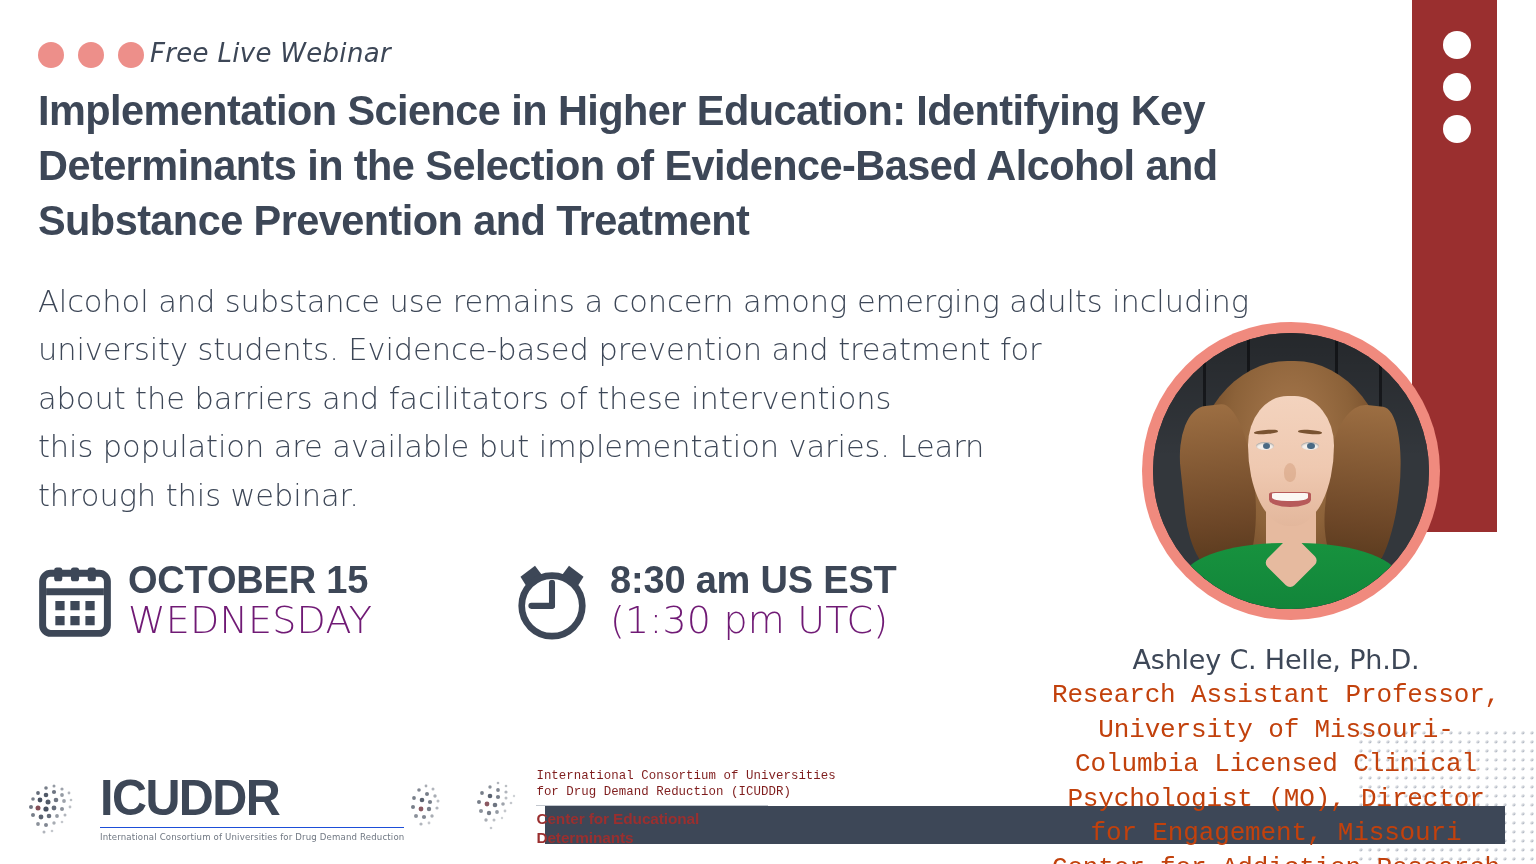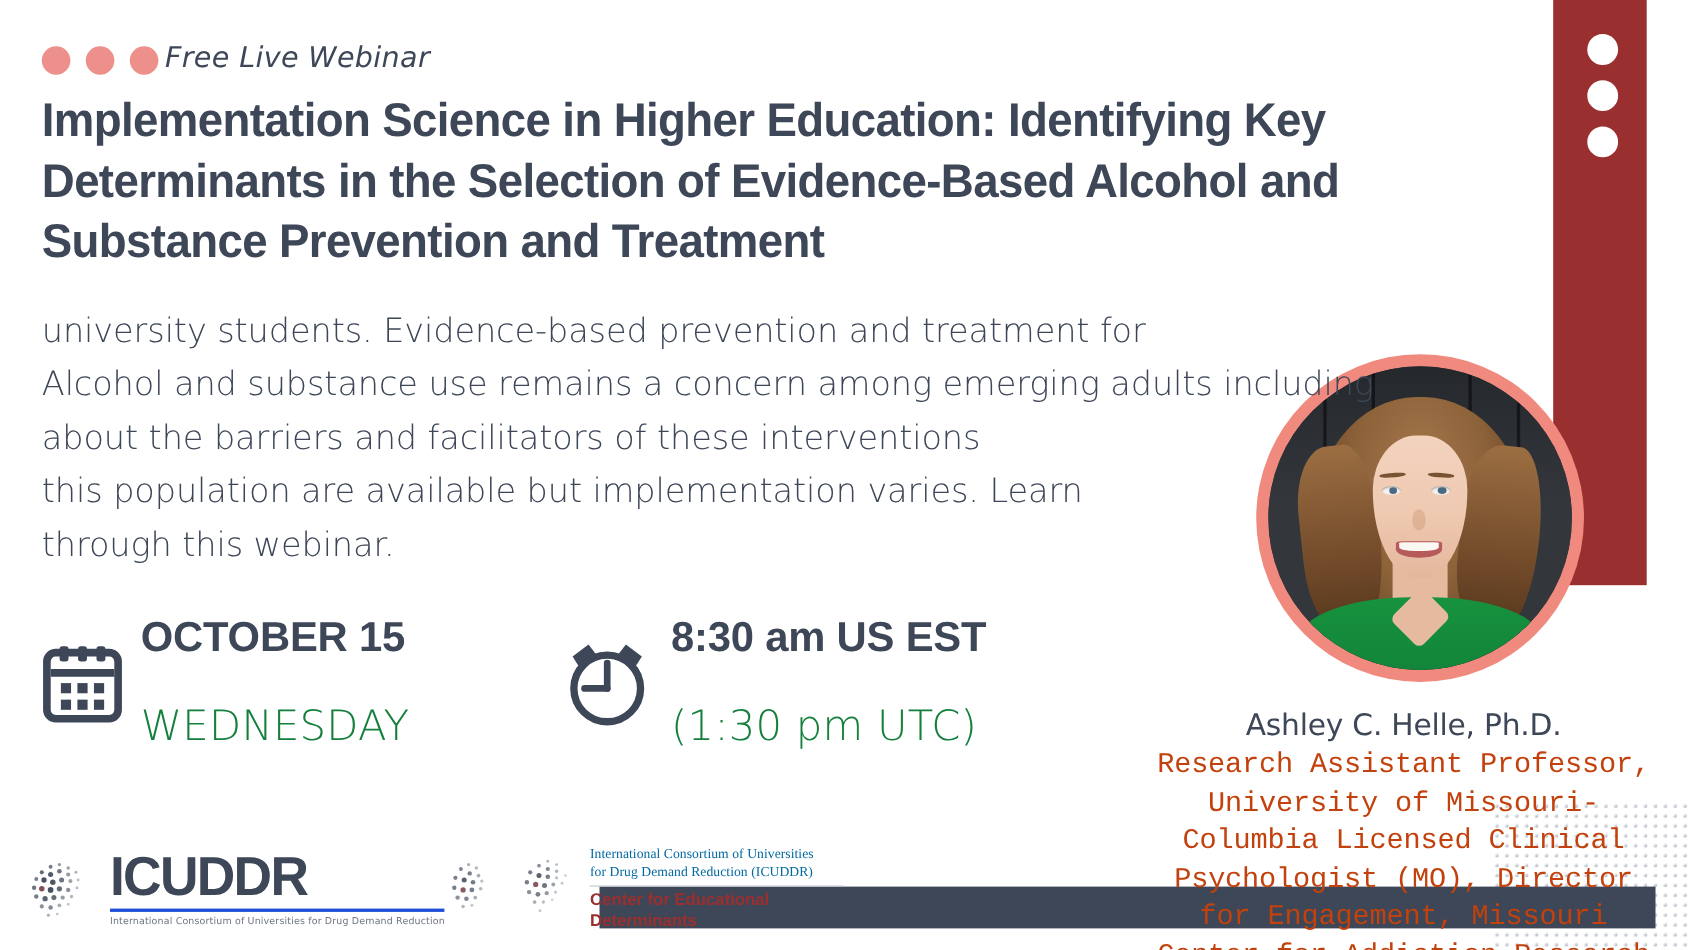--- a/index.html
+++ b/index.html
@@ -109,23 +109,22 @@
     letter-spacing:-0.2px;
     color:#3D4757;
     white-space:nowrap;
   }
   .meta-secondary {
     font-family:"DejaVu Sans", sans-serif;
     font-weight:300;
     font-size:38px;
     line-height:1.1;
     letter-spacing:0.2px;
-    color:#15803d;
+    color:#701a75;
     white-space:nowrap;
-    margin-top:40px;
   }
 
   
   .portrait-wrap {
     position:absolute;
     left:1142px; top:322px;
     width:298px; height:298px;
     border-radius:50%;
     background:#F08A7E;
     padding:11px;
@@ -303,42 +302,42 @@
     font-size:50px;
     line-height:1;
     letter-spacing:-1.6px;
     color:#3D4757;
     transform:scaleX(0.97);
     transform-origin:left center;
   }
   .icuddr-tag {
     margin-top:4px;
     padding-top:4px;
-    border-top:3px solid #1d4ed8;
+    border-top:1px solid #1d4ed8;
     font-family:"DejaVu Sans", sans-serif;
     font-size:8.6px;
     font-weight:400;
     letter-spacing:0.15px;
     color:#6F7782;
     white-space:nowrap;
   }
   .icuddr-mark-right { width:42px; height:64px; margin-left:2px; }
 
   .logo-ced {
     display:flex; align-items:center;
     margin-left:22px;
   }
   .ced-mark { width:58px; height:66px; }
   .ced-text { margin-left:8px; }
   .ced-sub {
-    font-family:Liberation Serif, serif;
+    font-family:Liberation Mono, monospace;
     font-size:12.4px;
     font-weight:400;
     line-height:1.32;
-    color:#0369a1;
+    color:#7f1d1d;
     letter-spacing:0.05px;
     white-space:nowrap;
   }
   .ced-rule {
     margin:4px 0 4px 0;
     width:232px; height:1px;
     background:#C2C7CE;
   }
   .ced-title {
     font-family:"Liberation Sans", sans-serif;
@@ -366,22 +365,22 @@
       <div class="edot"></div>
       <div class="edot"></div>
       <div class="edot"></div>
     </div>
     <div class="eyebrow-text">Free Live Webinar</div>
   </div>
 
   <h1 class="title">Implementation Science in Higher Education: Identifying Key Determinants in the Selection of Evidence-Based Alcohol and Substance Prevention and Treatment</h1>
 
   <div class="desc">
+    <span>Alcohol and substance use remains a concern among emerging adults including</span>
     <span>university students. Evidence-based prevention and treatment for</span>
-    <span>Alcohol and substance use remains a concern among emerging adults including</span>
     <span>about the barriers and facilitators of these interventions</span>
     <span>this population are available but implementation varies. Learn</span>
     <span>through this webinar.</span>
   </div>
 
   <div class="meta-row">
 
     <div class="meta-item date">
       <svg class="meta-icon" width="74" height="74" viewBox="0 0 64 64">
         <rect x="4" y="8" width="56" height="52" rx="7" ry="7" fill="none" stroke="#3D4757" stroke-width="6"></rect>

